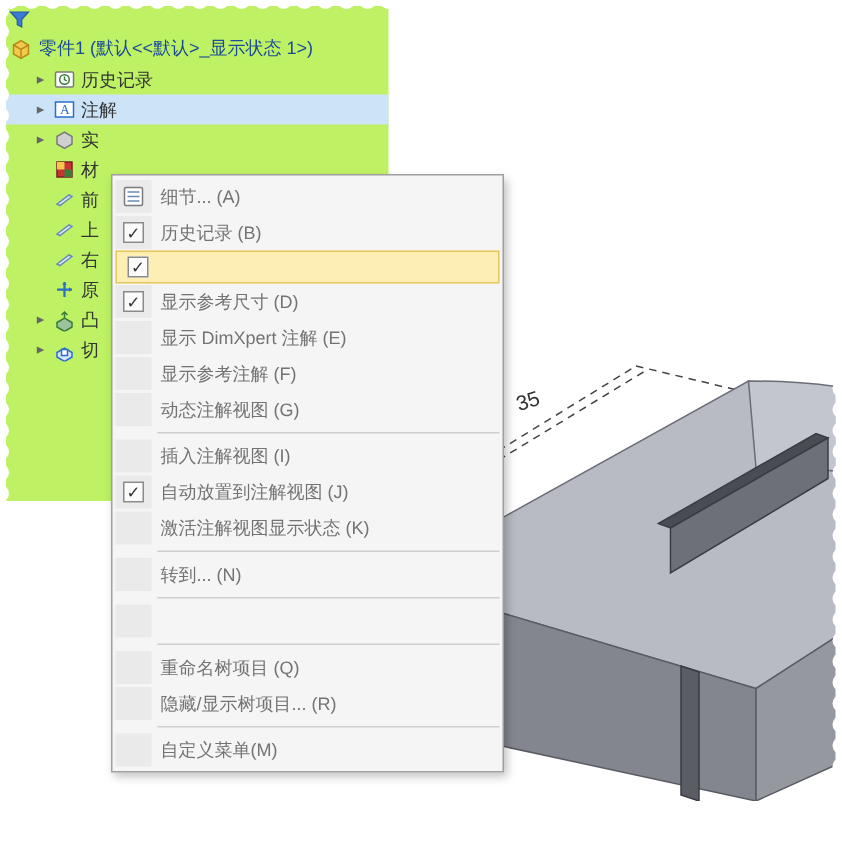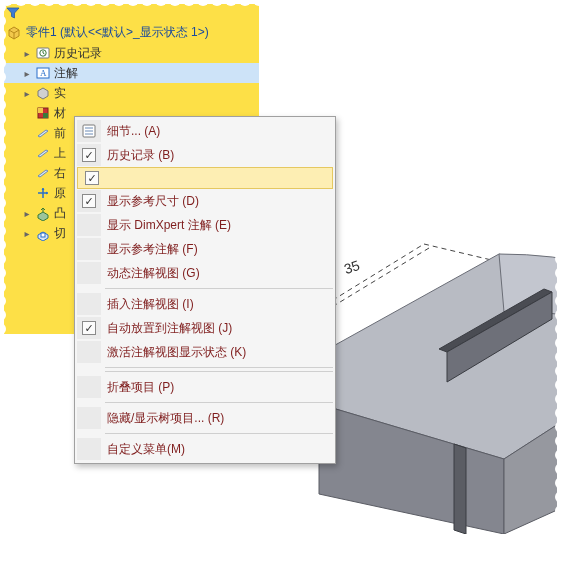--- a/index.html
+++ b/index.html
@@ -11,21 +11,21 @@
     height: 569px;
     background: #fff;
     position: relative;
     overflow: hidden;
   }
   .tree-panel {
     position: absolute;
     top: 4px; left: 4px;
     width: 255px;
     height: 330px;
-    background: #fde047;
+    background: #bef264;
     z-index: 5;
   }
   .filter-bar {
     height: 18px;
     display: flex;
     align-items: center;
     padding-left: 2px;
     color: #2a6fc9;
   }
   .tree-root {
@@ -97,21 +97,21 @@
     align-items: center;
     justify-content: center;
     font-size: 11px;
     color: #333;
   }
   .menu-sep {
     height: 1px;
     background: #cfcfcf;
     margin: 3px 2px 3px 30px;
   }
-  .menu-label { flex: 1; color: #7f1d1d; white-space: nowrap; }
+  .menu-label { flex: 1; color: #737373; white-space: nowrap; }
   .viewport {
     position: absolute;
     top: 4px; right: 4px; bottom: 4px; left: 4px;
     z-index: 1;
     overflow: hidden;
   }
   .part3d {
     position: absolute;
     left: 280px; top: 230px;
     width: 380px; height: 300px;
@@ -334,26 +334,33 @@
       <span class="menu-icon-col">
         <span class="checkmark">✓</span>
       </span>
       <span class="menu-label">自动放置到注解视图 (J)</span>
     </div>
     <div class="menu-item">
       <span class="menu-icon-col"></span>
       <span class="menu-label">激活注解视图显示状态 (K)</span>
     </div>
     <div class="menu-sep"></div>
+    <div class="menu-item">
+      <span class="menu-icon-col"></span>
+      <span class="menu-label">转到... (N)</span>
+    </div>
     <div class="menu-sep"></div>
     <div class="menu-item">
       <span class="menu-icon-col"></span>
-      <span class="menu-label">折叠项目 (P)</span>
     </div>
     <div class="menu-sep"></div>
+    <div class="menu-item">
+      <span class="menu-icon-col"></span>
+      <span class="menu-label">重命名树项目 (Q)</span>
+    </div>
     <div class="menu-item">
       <span class="menu-icon-col"></span>
       <span class="menu-label">隐藏/显示树项目... (R)</span>
     </div>
     <div class="menu-sep"></div>
     <div class="menu-item">
       <span class="menu-icon-col"></span>
       <span class="menu-label">自定义菜单(M)</span>
     </div>
   </div>

